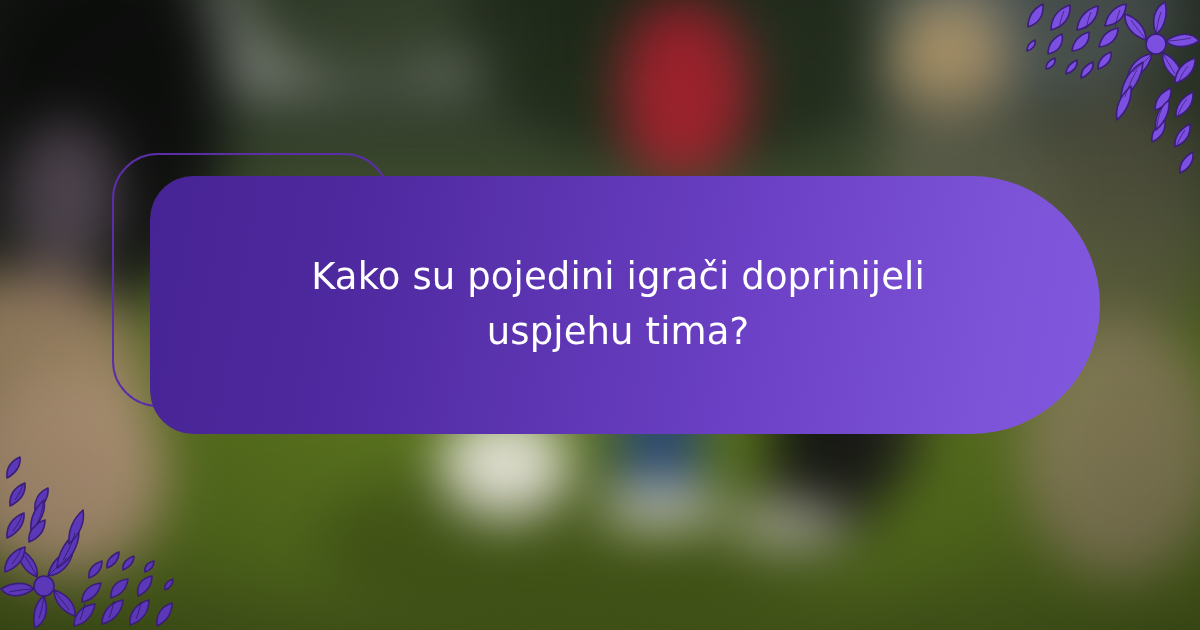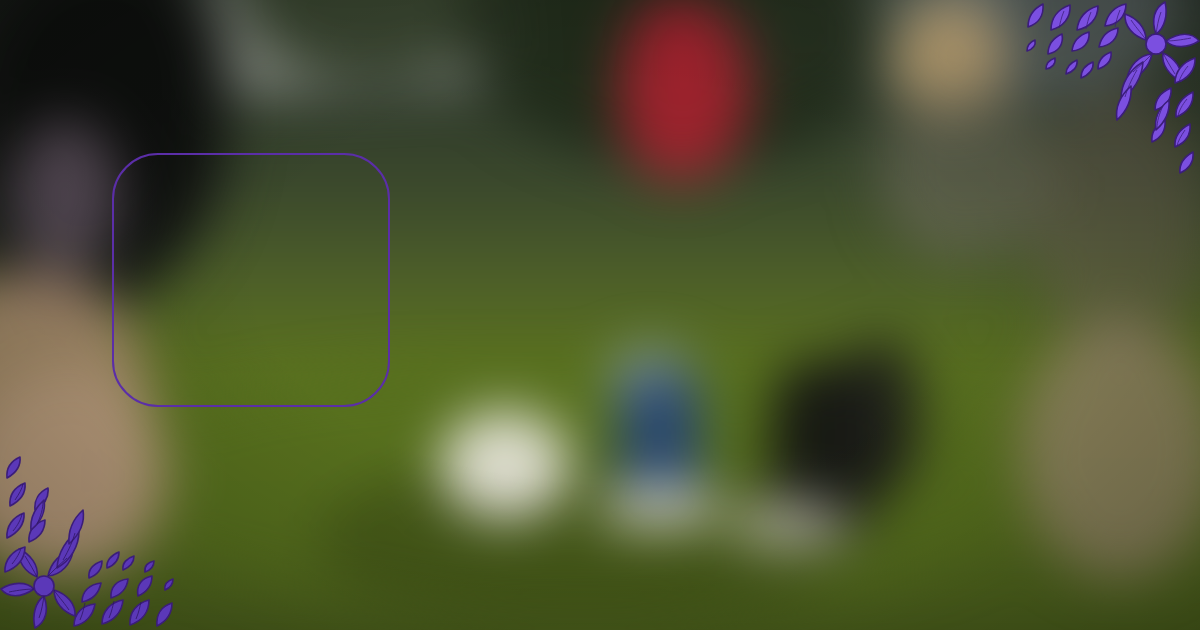--- a/index.html
+++ b/index.html
@@ -266,14 +266,17 @@
         <path d="M162 99 C157 105 154 111 153 116"></path>
         <path d="M160 130 C156 136 153 141 152 146"></path>
         <path d="M112 70 C106 80 102 90 100 97"></path>
         <path d="M138 106 C134 114 132 122 132 128"></path>
       </g>
     </svg>
   </div>
 
   <div class="card-outline"></div>
 
+  <div class="card">
+    <h1 class="card-title">Kako su pojedini igrači doprinijeli uspjehu tima?</h1>
+  </div>
 
 </div>
 
 </body></html>

